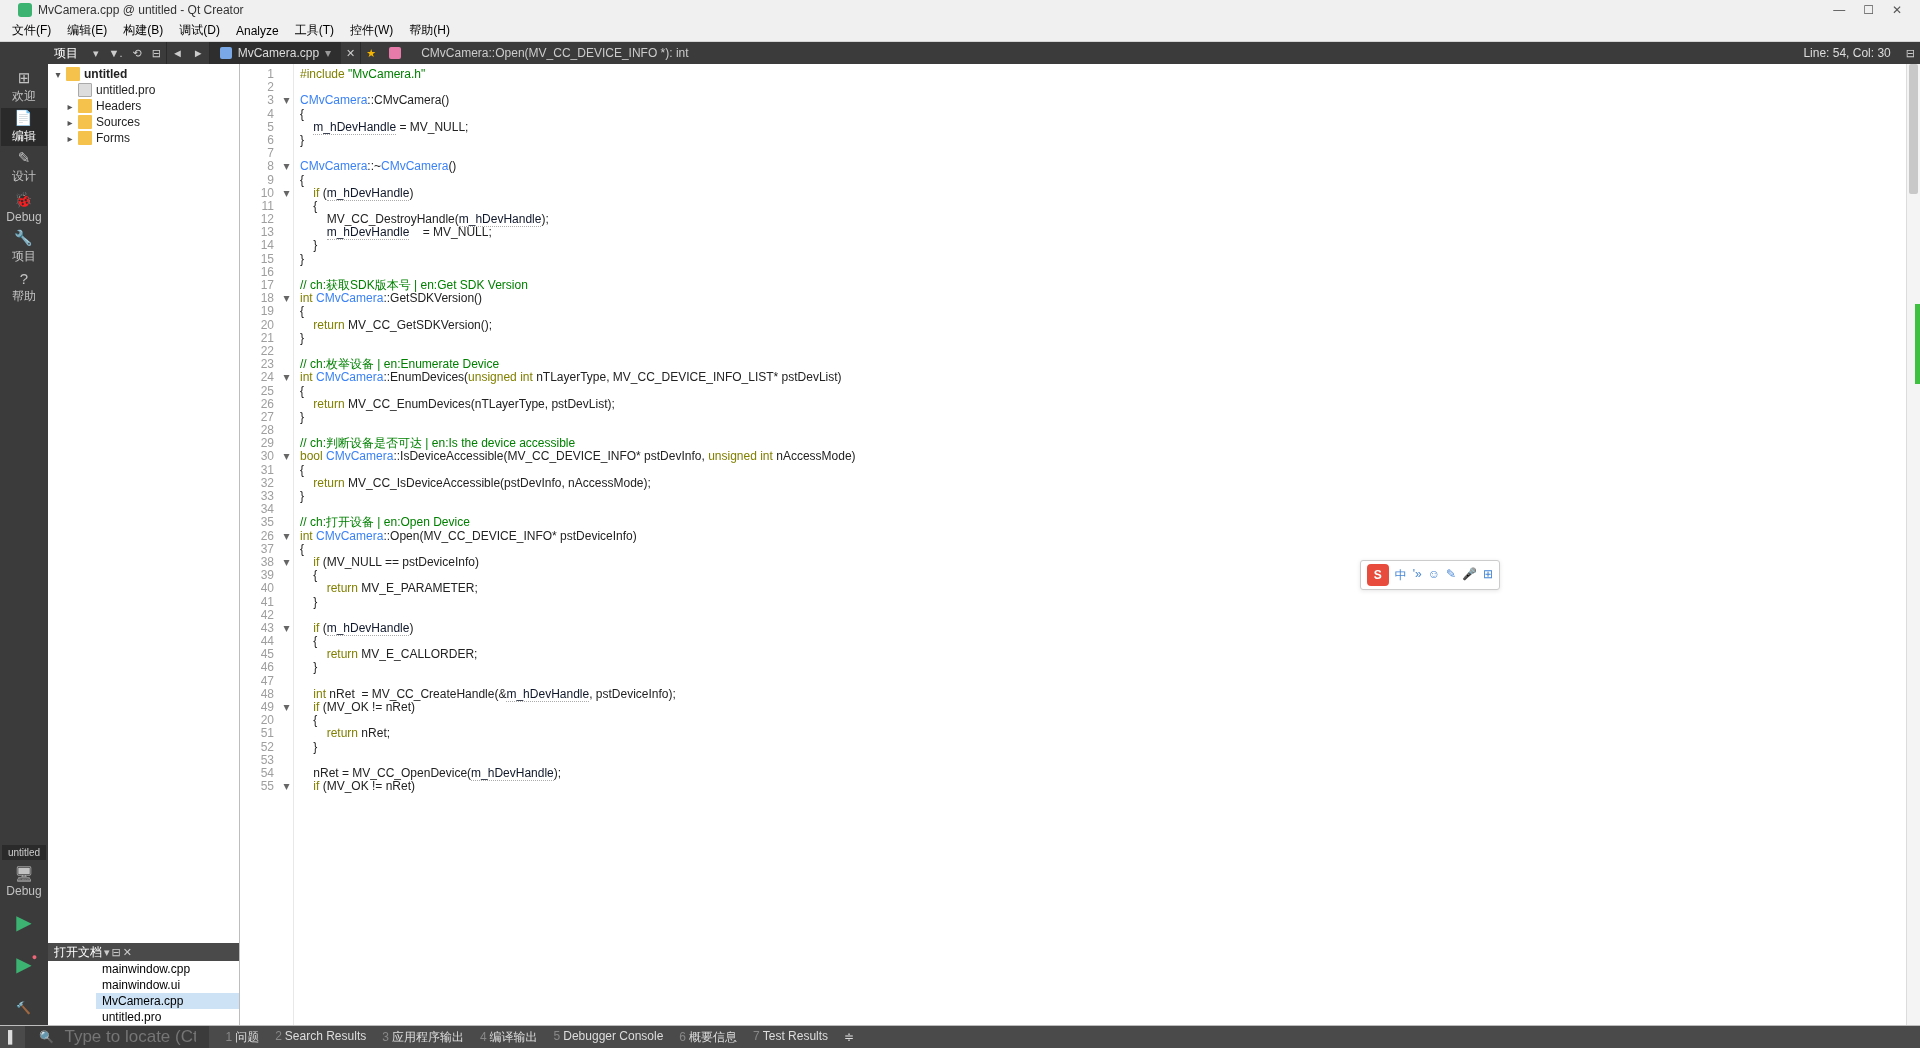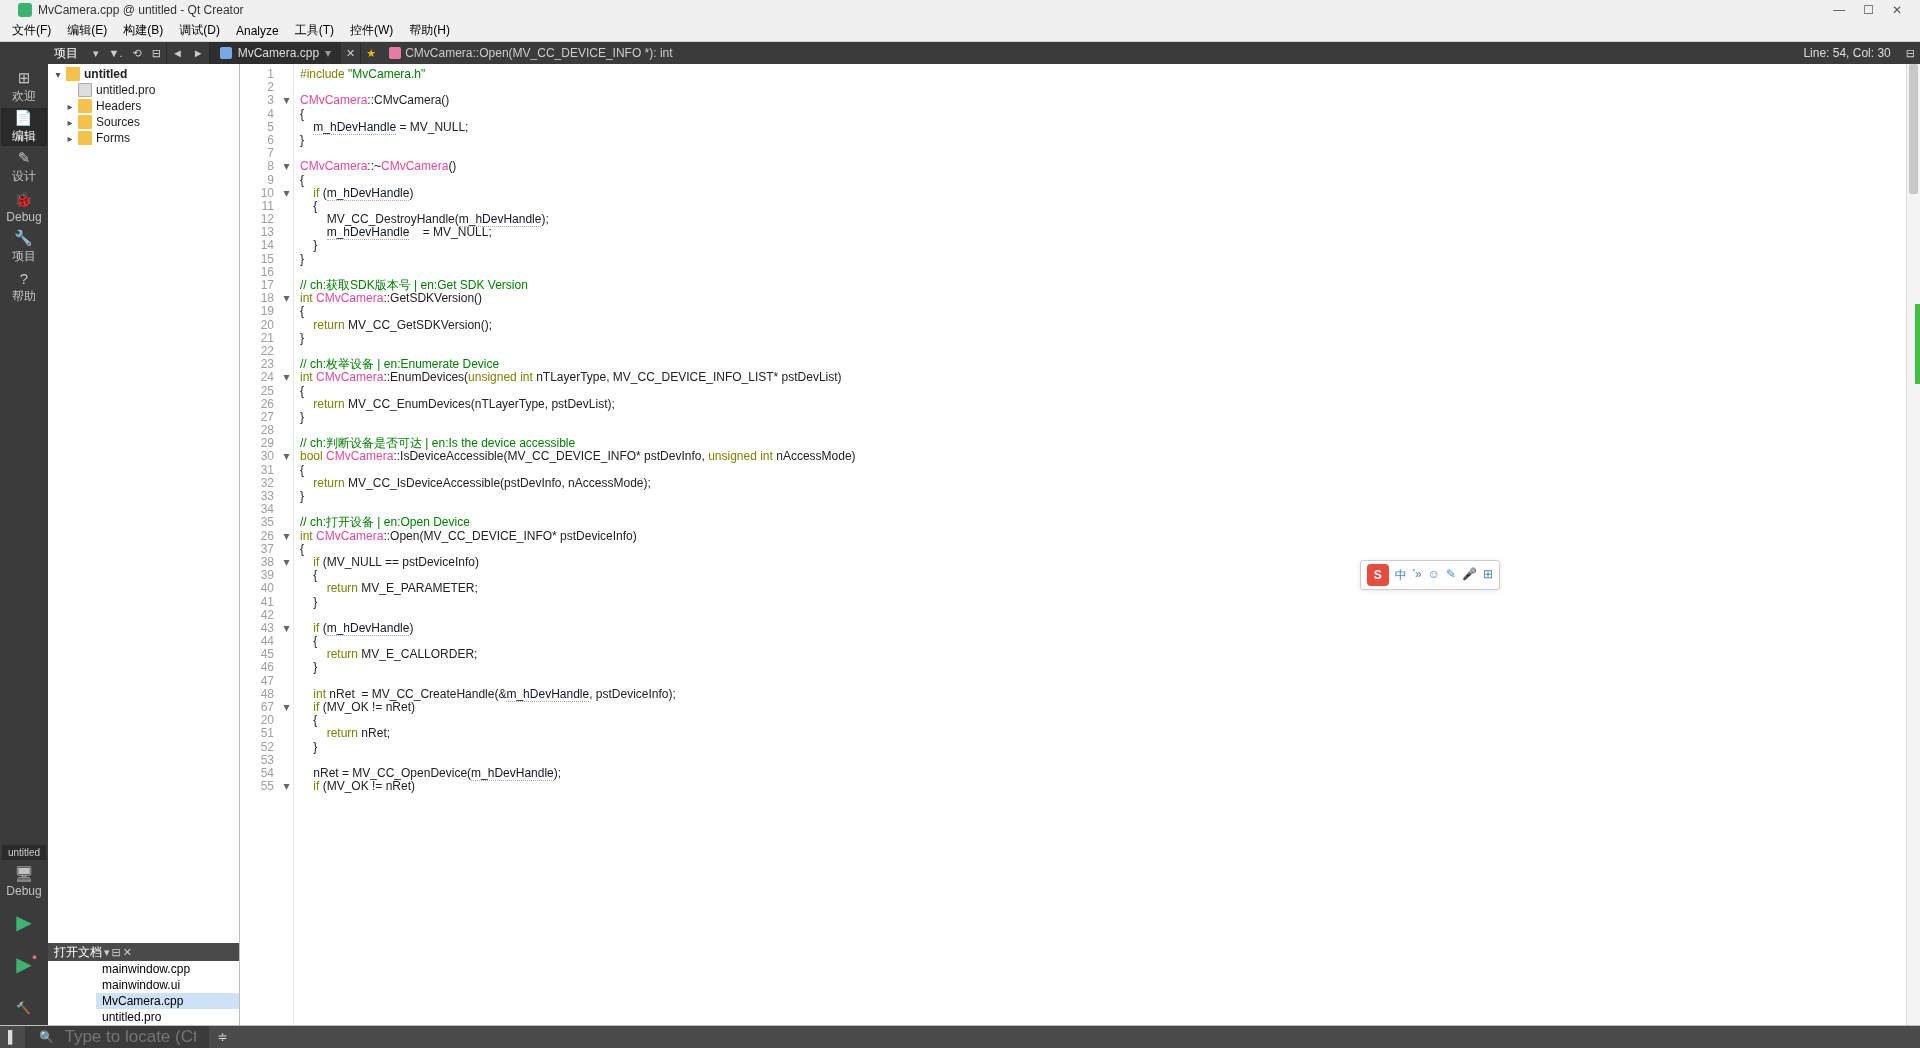--- a/index.html
+++ b/index.html
@@ -9,21 +9,21 @@
 .title-bar .win-controls { margin-left: auto; display: flex; gap: 18px; color: #555; font-size: 13px; }
 .menu-bar { height: 22px; background: #f0f0f0; border-bottom: 1px solid #d4d4d4; display: flex; align-items: center; padding: 0 4px; }
 .menu-bar .item { padding: 0 8px; cursor: pointer; }
 .nav-bar { height: 22px; background: #3b3b3b; color: #ddd; display: flex; align-items: center; font-size: 11px; }
 .nav-bar .proj-label { padding: 0 10px 0 54px; background: #3b3b3b; color: #fff; }
 .nav-bar .sep { border-left: 1px solid #2a2a2a; height: 22px; }
 .nav-bar .icon-btn { padding: 0 5px; cursor: pointer; color: #ccc; font-size: 11px; }
 .nav-bar .file-tab { background: #2e2e2e; padding: 0 10px; display: flex; align-items: center; height: 22px; gap: 6px; min-width: 130px; }
 .nav-bar .file-tab .fico { width: 12px; height: 12px; background: #7aa8e6; border-radius: 2px; display: inline-block; }
 .nav-bar .file-tab .drop { margin-left: auto; color: #999; }
-.nav-bar .crumb { padding: 0 8px; color: #ccc; display: flex; align-items: center; gap: 4px; }
+.nav-bar .crumb { padding: 0 8px; color: #ccc; display: flex; align-items: center; gap: 20px; }
 .nav-bar .crumb .mico { width: 12px; height: 12px; background: #e67aa8; border-radius: 2px; display: inline-block; }
 .nav-bar .line-col { margin-left: auto; padding: 0 10px; }
 .main { flex: 1; display: flex; overflow: hidden; }
 .side-dock { width: 48px; background: #3b3b3b; display: flex; flex-direction: column; align-items: center; padding-top: 4px; gap: 2px; }
 .side-dock .dbtn { width: 46px; height: 38px; display: flex; flex-direction: column; align-items: center; justify-content: center; color: #c2c2c2; cursor: pointer; font-size: 10px; gap: 1px; }
 .side-dock .dbtn.active { background: #2a2a2a; color: #fff; }
 .side-dock .dbtn .dicon { font-size: 15px; }
 .side-dock .spacer { flex: 1; }
 .side-dock .run { color: #3cb371; font-size: 20px; padding: 8px 0; cursor: pointer; }
 .proj-label-box { background: #2a2a2a; color: #ccc; font-size: 10px; padding: 2px 4px; text-align: center; width: 44px; margin-top: 4px; }
@@ -41,21 +41,21 @@
 .open-docs-hdr .hdr-btn { margin-left: 2px; color: #ccc; font-size: 11px; cursor: pointer;}
 .open-docs-hdr .hdr-btn:first-of-type { margin-left: auto; }
 .open-docs { background: #fff; flex-shrink: 0; padding-left: 48px; }
 .open-doc { padding: 1px 6px; cursor: pointer; }
 .open-doc.active { background: #cde2f5; }
 .editor-wrap { flex: 1; display: flex; position: relative; }
 .gutter { width: 40px; background: #fff; text-align: right; color: #9e9e9e; font-family: Consolas, monospace; font-size: 12px; padding-right: 6px; line-height: 13.2px; padding-top: 4px; }
 .fold-gutter { width: 14px; background: #fff; font-family: Consolas, monospace; font-size: 9px; color: #666; line-height: 13.2px; padding-top: 4px; text-align: center; border-right: 1px solid #e8e8e8; }
 .fold-gutter .fm { cursor: pointer; }
 .code { flex: 1; font-family: Consolas, monospace; font-size: 12px; line-height: 13.2px; padding: 4px 0 0 6px; white-space: pre; color: #222; overflow: hidden; }
-.kw { color: #808000; } .str { color: #008000; } .cm { color: #008000; } .ty { color: #ec4899; } .mem { color: #0f172a; border-bottom: 1px dotted #aaa; }
+.kw { color: #808000; } .str { color: #008000; } .cm { color: #008000; } .ty { color: #3b82f6; } .mem { color: #0f172a; border-bottom: 1px dotted #aaa; }
 .scroll { width: 14px; background: #f4f4f4; border-left: 1px solid #dcdcdc; position: relative; }
 .scroll .thumb { position: absolute; top: 0; height: 130px; left: 2px; right: 2px; background: #c8c8c8; border-radius: 2px; }
 .minimark { position: absolute; right: 0; top: 240px; width: 5px; height: 80px; background: #40c040; }
 .status-bar { height: 22px; background: #4a4a4a; color: #ddd; display: flex; align-items: center; font-size: 11px; }
 .status-bar .sb-btn { padding: 0 8px; cursor: pointer; border-right: 1px solid #3b3b3b; height: 22px; display: flex; align-items: center; }
 .status-bar .locator { background: #3b3b3b; flex-shrink: 0; }
 .status-bar .locator input { background: transparent; border: none; color: #aaa; width: 140px; outline: none; padding: 0 4px; font-size: 17px; }
 .status-bar .search-icon { padding: 0 6px; color: #aaa; }
 .status-bar .panes { margin-left: 8px; display: flex; }
 .status-bar .pane-tab { padding: 0 8px; cursor: pointer; }
@@ -238,21 +238,21 @@
         <div>39</div>
         <div>40</div>
         <div>41</div>
         <div>42</div>
         <div>43</div>
         <div>44</div>
         <div>45</div>
         <div>46</div>
         <div>47</div>
         <div>48</div>
-        <div>67</div>
+        <div>49</div>
         <div>20</div>
         <div>51</div>
         <div>52</div>
         <div>53</div>
         <div>54</div>
         <div>55</div>
       </div>
     <div class="fold-gutter" id="fold-gutter">
         <div class="fm"></div>
         <div class="fm"></div>
@@ -318,20 +318,29 @@
   </div>
 </div>
 
 <div class="bottom-sep"></div>
 <div class="status-bar">
   <div class="sb-btn">▌</div>
   <div class="sb-btn locator">
     <span class="search-icon">🔍</span>
     <input placeholder="Type to locate (Ctrl+K)" style="">
   </div>
+  <div class="panes" id="panes">
+      <div class="pane-tab"><span class="num">1</span>问题</div>
+      <div class="pane-tab"><span class="num">2</span>Search Results</div>
+      <div class="pane-tab"><span class="num">3</span>应用程序输出</div>
+      <div class="pane-tab"><span class="num">4</span>编译输出</div>
+      <div class="pane-tab"><span class="num">5</span>Debugger Console</div>
+      <div class="pane-tab"><span class="num">6</span>概要信息</div>
+      <div class="pane-tab"><span class="num">7</span>Test Results</div>
+    </div>
   <span class="icon-btn" style="padding:0 8px;">≑</span>
 </div>
 
 <div class="float-ime">
   <div class="slogo">S</div>
   <div id="ime-icons" style="display:flex;gap:6px;">
       <span class="imi">中</span>
       <span class="imi">'»</span>
       <span class="imi">☺</span>
       <span class="imi">✎</span>

